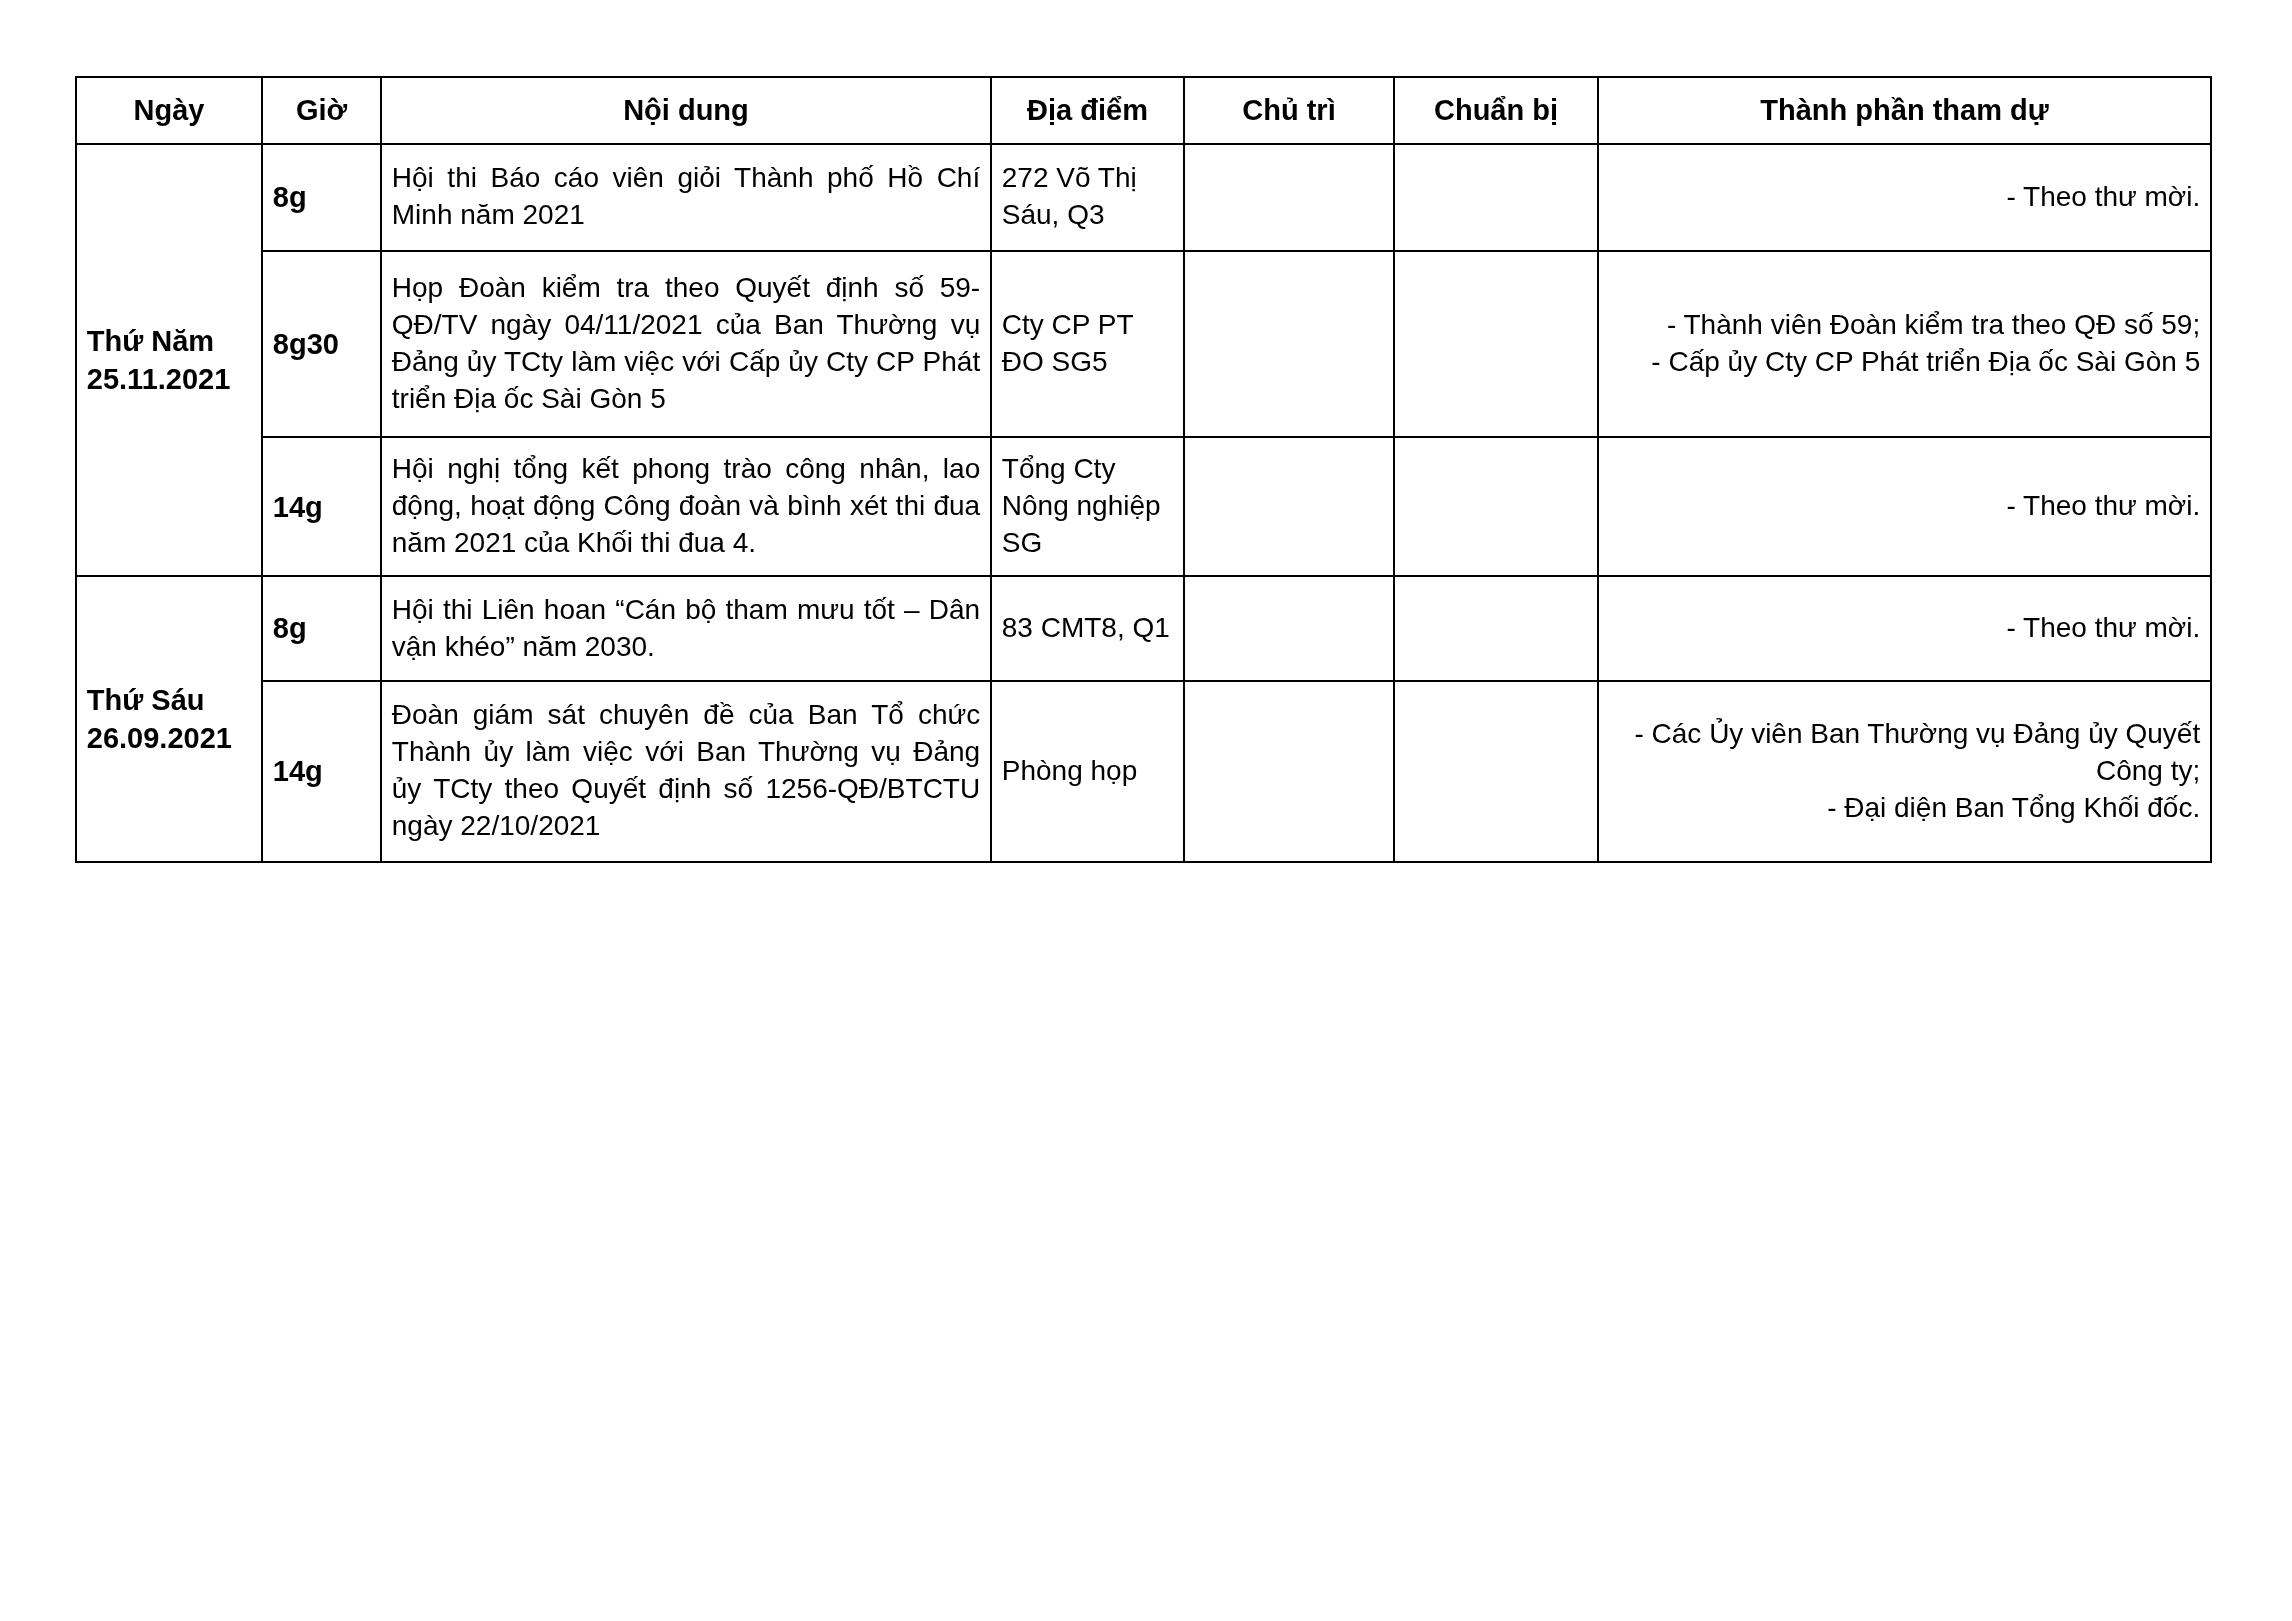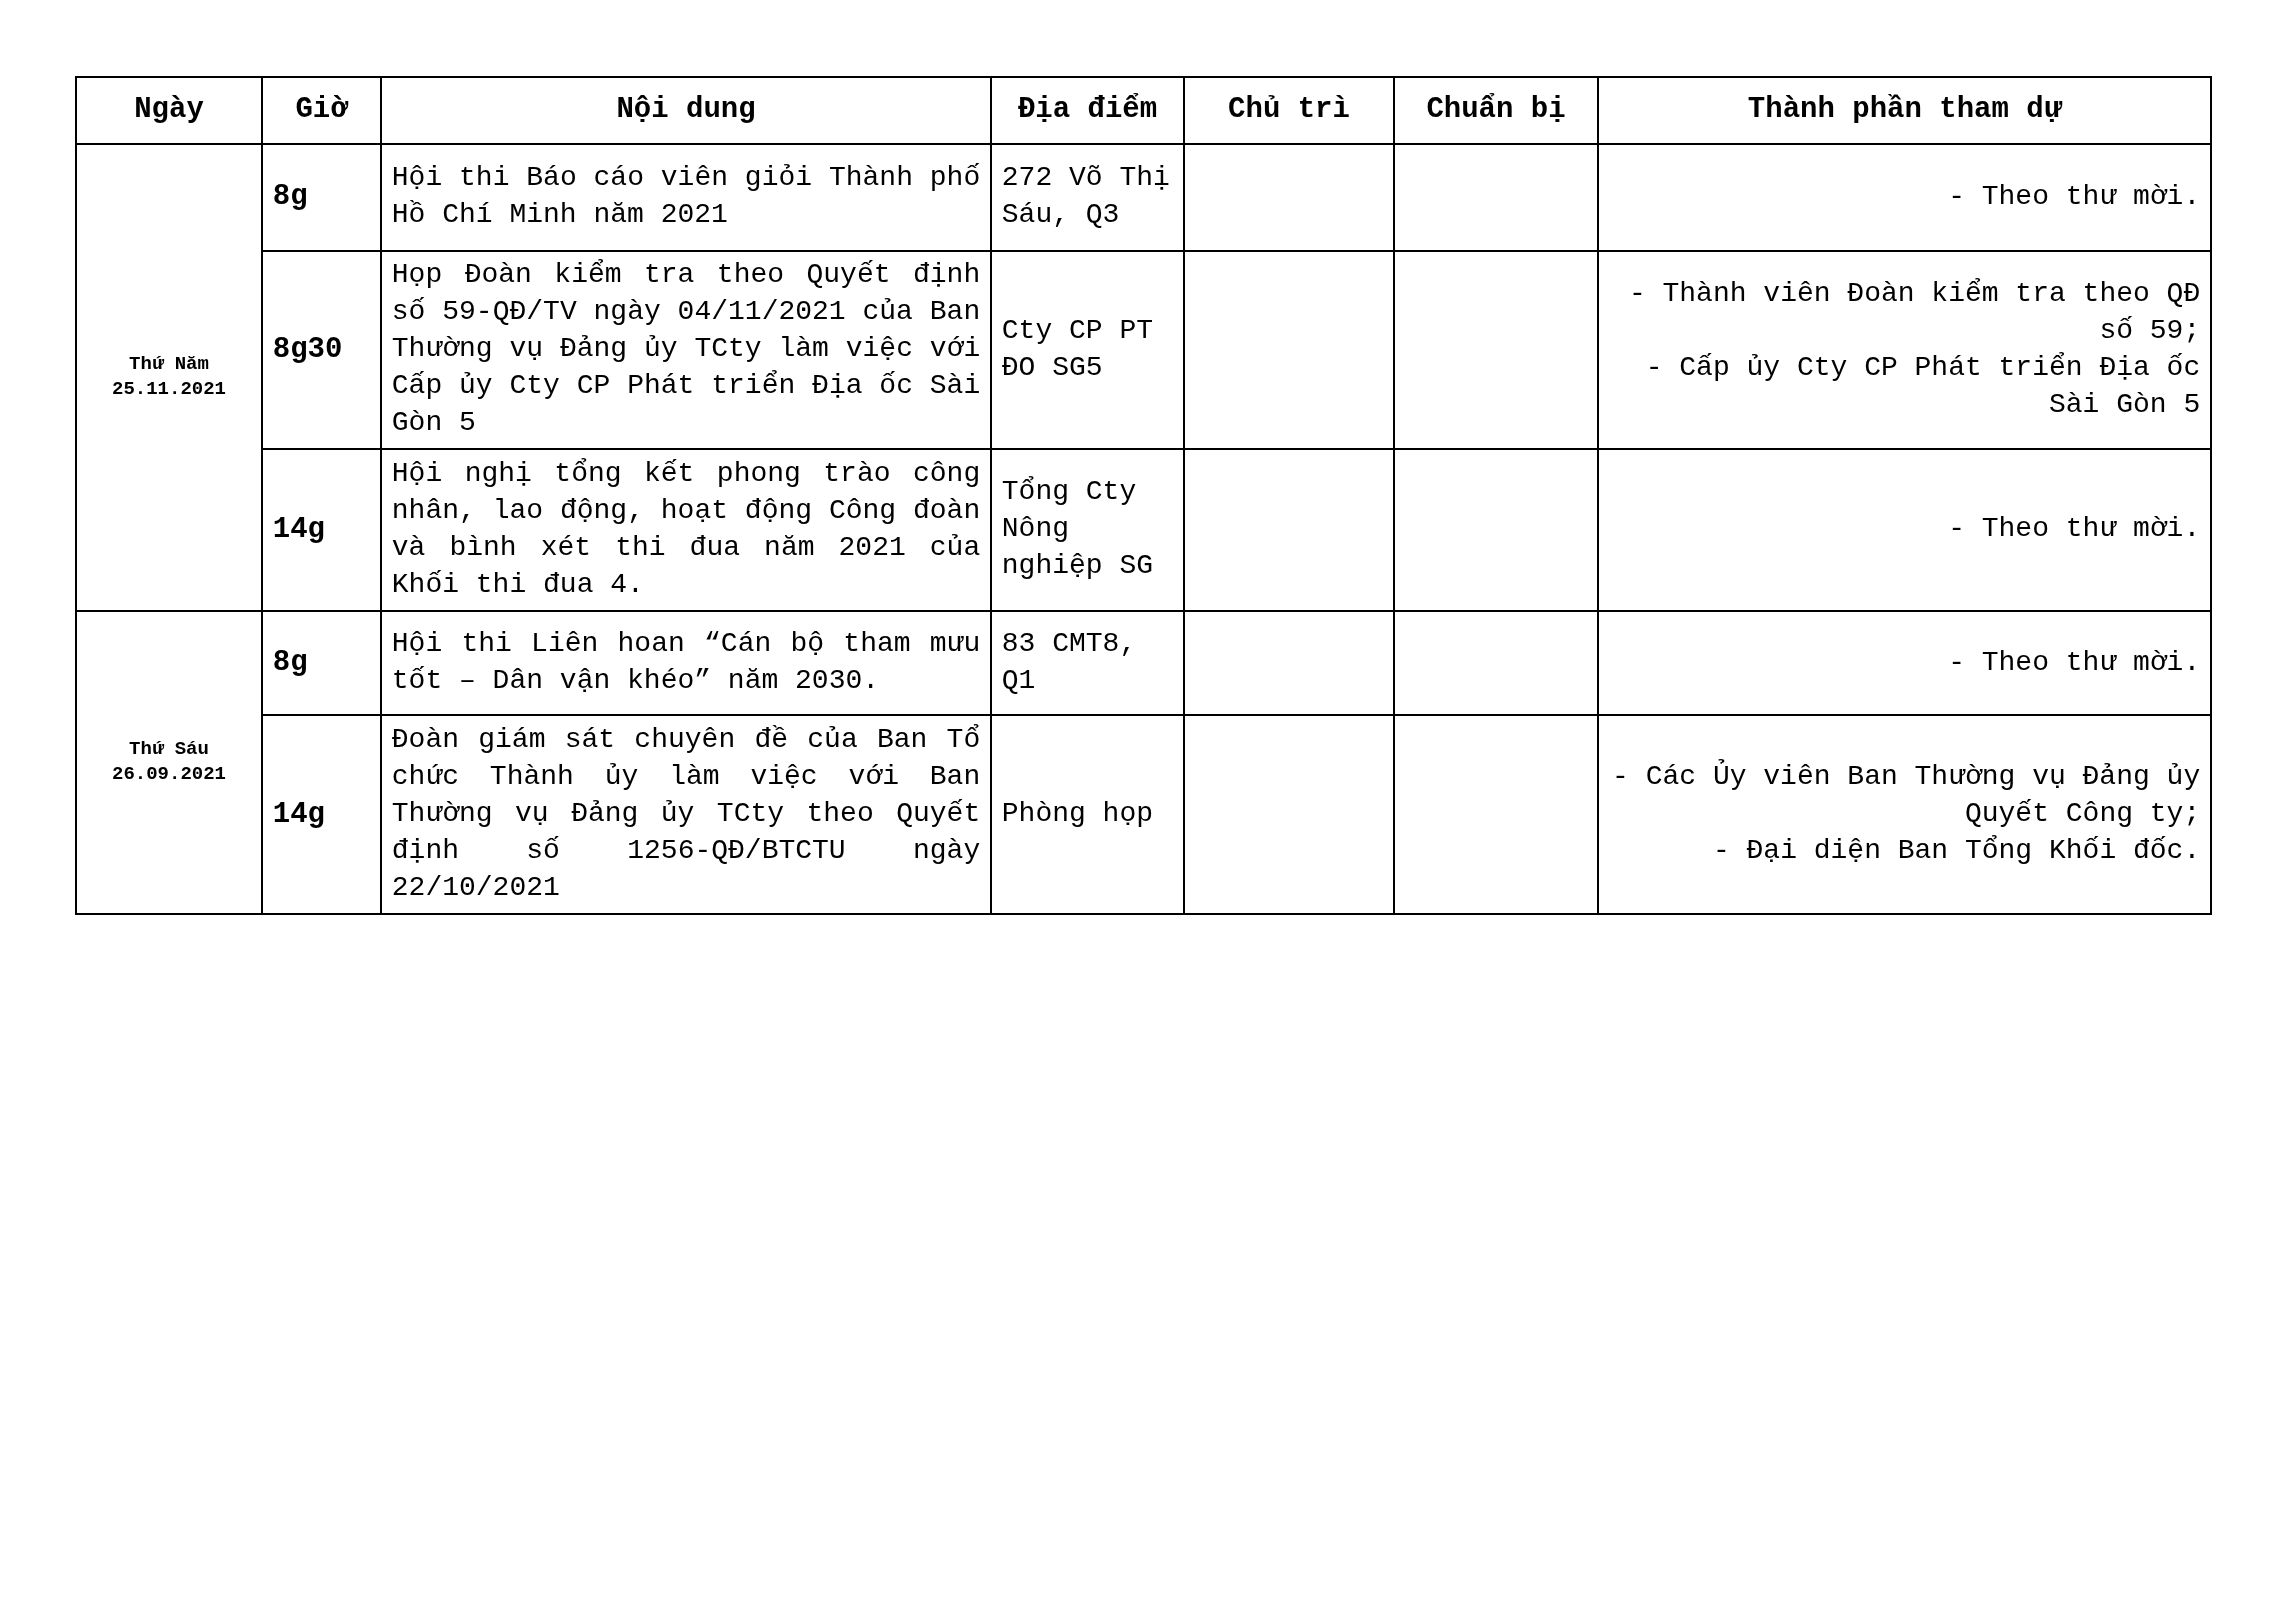--- a/index.html
+++ b/index.html
@@ -5,21 +5,21 @@
   html, body {
     margin: 0;
     padding: 0;
     background: #ffffff;
   }
   .page {
     position: relative;
     width: 2293px;
     height: 1621px;
     background: #ffffff;
-    font-family: Liberation Mono, monospace;
+    font-family: Liberation Sans, sans-serif;
     color: #000000;
   }
   table.schedule {
     position: absolute;
     left: 75px;
     top: 76px;
     width: 2134px;
     border-collapse: collapse;
     table-layout: fixed;
     font-size: 28px;
@@ -32,23 +32,22 @@
     padding: 5.9px 9.8px;
     overflow: hidden;
   }
   th.col-header {
     font-weight: bold;
     font-size: 29px;
     text-align: center;
     height: 53px;
   }
   td.day-cell {
-    text-align: center;
     font-weight: bold;
-    font-size: 19px;
+    font-size: 29px;
     vertical-align: middle;
   }
   td.time-cell {
     font-weight: bold;
     font-size: 29px;
   }
   td.content-cell {
     text-align: justify;
     padding: 7.8px 13.7px;
   }

